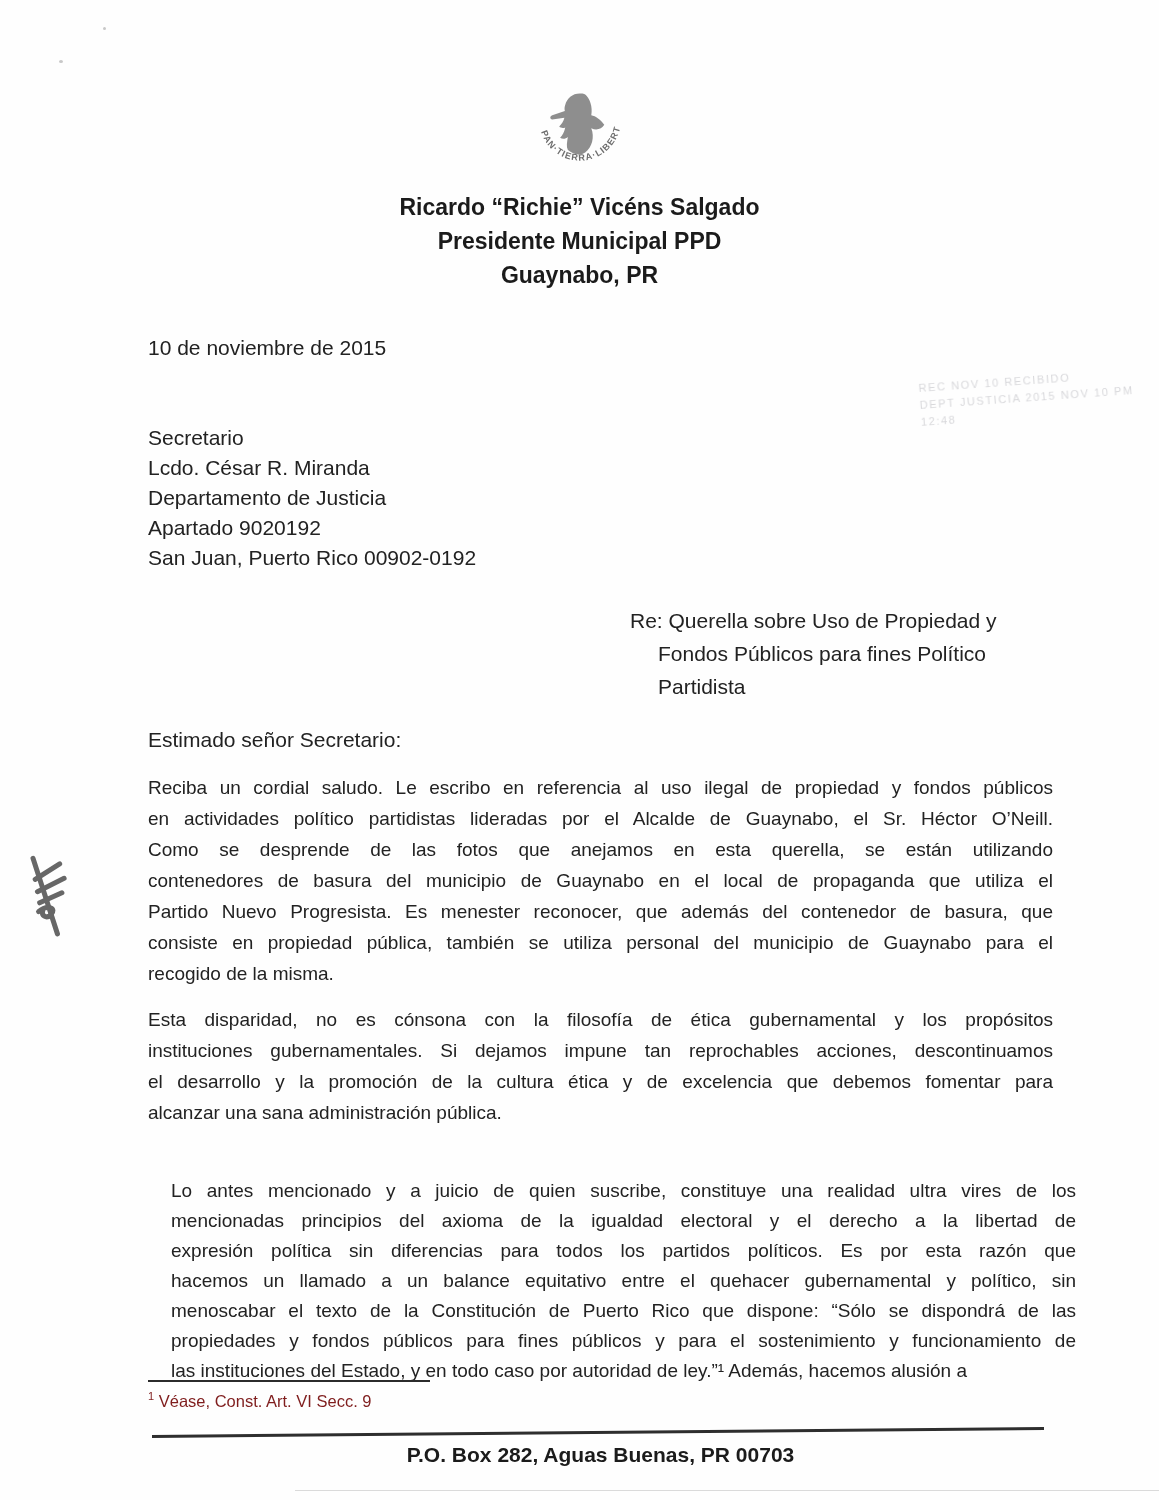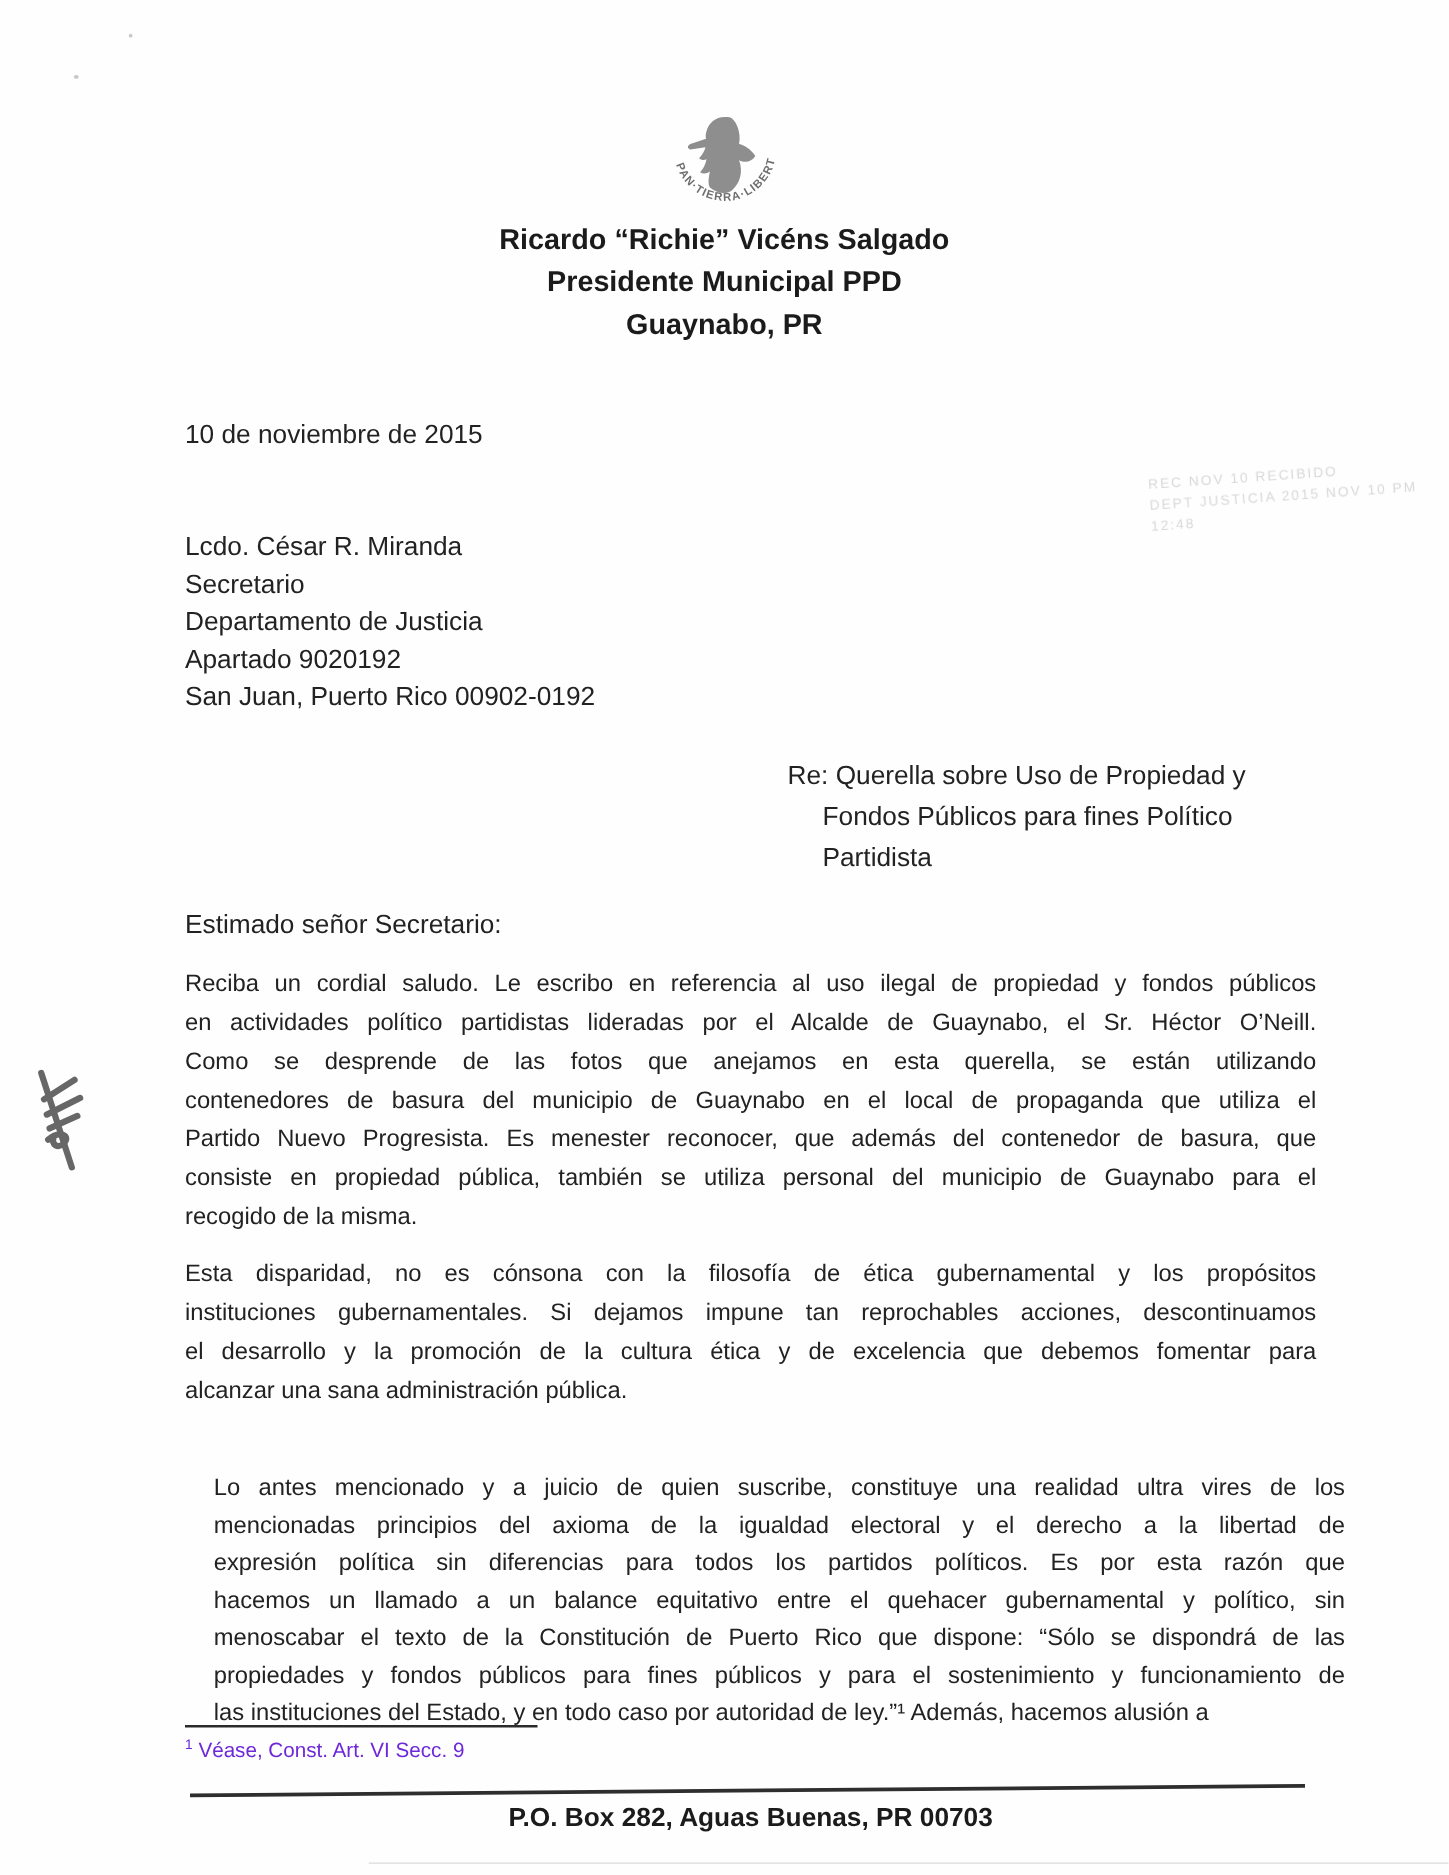--- a/index.html
+++ b/index.html
@@ -3,21 +3,21 @@
 <meta charset="utf-8">
 <style>
   html,body{margin:0;padding:0;background:#ffffff;}
   .page{
     position:relative;width:1159px;height:1500px;background:#fefefe;
     font-family:"Liberation Sans", sans-serif;color:#222222;overflow:hidden;
   }
   
   .letterhead{position:absolute;top:90px;left:0;width:100%;text-align:center;}
   .logo{display:block;margin:0 auto;}
-  .lh-name{font-weight:bold;font-size:23px;color:#1b1b1b;line-height:34px;margin-top:4px;}
+  .lh-name{font-weight:bold;font-size:23px;color:#1b1b1b;line-height:34px;margin-top:20px;}
   .lh-line{font-weight:bold;font-size:23px;color:#1b1b1b;line-height:34px;}
   
   .stamp{
     position:absolute;top:380px;left:918px;width:250px;
     transform:rotate(-4deg);transform-origin:left top;
     font-size:11px;letter-spacing:1.6px;line-height:17px;
     color:#9a9aa2;opacity:.38;filter:blur(.6px);
   }
   
   .date{position:absolute;top:336px;left:148px;font-size:21px;}
@@ -28,21 +28,21 @@
   .para{position:absolute;left:148px;width:905px;font-size:19px;}
   .p1{top:772px;line-height:31px;}
   .p2{top:1004px;line-height:31px;}
   .p3{top:1176px;line-height:30px;margin-left:23px;}
   .ln{text-align:justify;text-align-last:justify;}
   .ln.last{text-align-last:left;}
   
   .scribble{position:absolute;top:845px;left:8px;}
   
   .fn-rule{position:absolute;top:1380px;left:148px;width:282px;height:2px;background:#2b2b2b;}
-  .footnote{position:absolute;top:1390px;left:148px;font-size:16.5px;color:#6d28d9;}
+  .footnote{position:absolute;top:1390px;left:148px;font-size:16.5px;color:#7f1d1d;}
   .footnote sup{font-size:11px;}
   .footer-rule{position:absolute;top:1431px;left:152px;width:892px;height:3px;background:#2e2e2e;transform:rotate(-0.5deg);}
   .footer-text{position:absolute;top:1443px;left:148px;width:905px;text-align:center;font-weight:bold;font-size:21px;color:#1b1b1b;}
   .bottom-artifact{position:absolute;top:1490px;left:295px;width:864px;height:1px;background:#dadada;}
   .speck{position:absolute;border-radius:50%;background:#c8c8c8;}
 </style>
 </head>
 <body>
 
 <div class="page">
@@ -68,22 +68,22 @@
   </div>
 
   <div class="stamp">
     <div>REC NOV 10 RECIBIDO</div>
     <div>DEPT JUSTICIA 2015 NOV 10 PM 12:48</div>
   </div>
 
   <div class="date">10 de noviembre de 2015</div>
 
   <div class="address">
+    <div>Secretario</div>
     <div>Lcdo. César R. Miranda</div>
-    <div>Secretario</div>
     <div>Departamento de Justicia</div>
     <div>Apartado 9020192</div>
     <div>San Juan, Puerto Rico 00902-0192</div>
   </div>
 
   <div class="re-block">
     <div>Re: Querella sobre Uso de Propiedad y</div>
     <div class="re-indent">Fondos Públicos para fines Político</div>
     <div class="re-indent">Partidista</div>
   </div>

